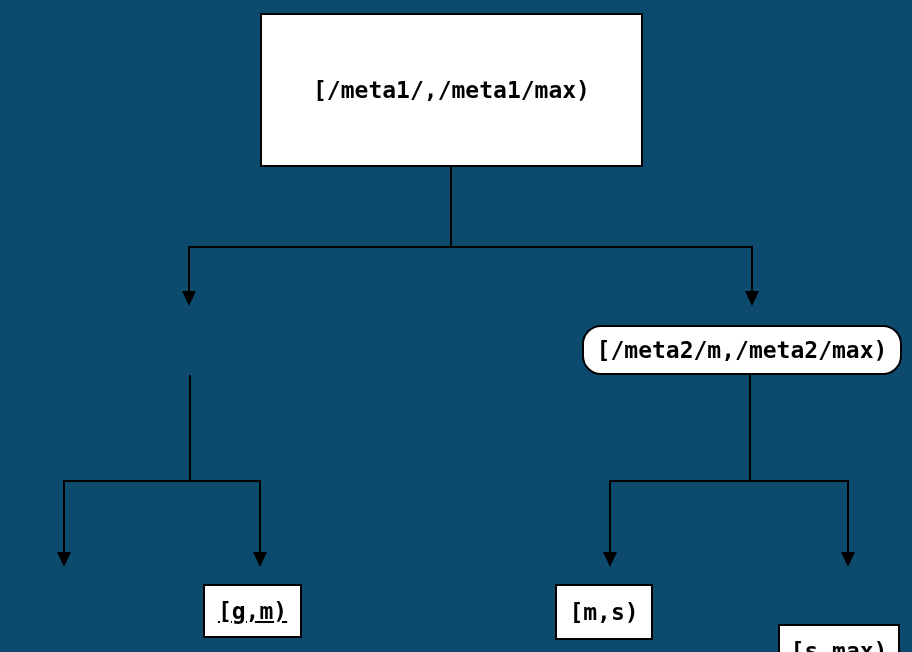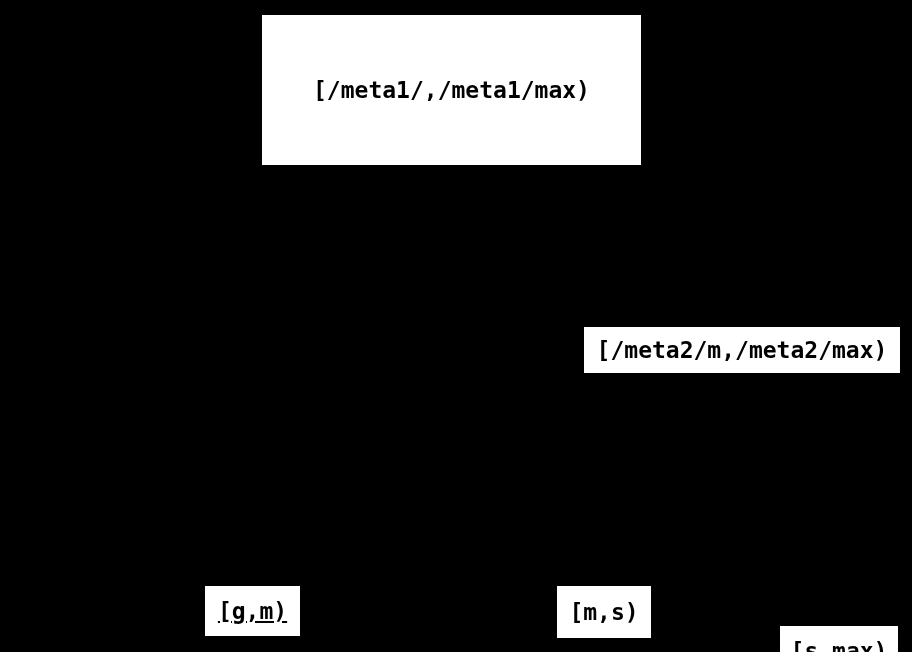--- a/index.html
+++ b/index.html
@@ -4,21 +4,21 @@
 <style>
   html, body {
     margin: 0;
     padding: 0;
     background: #ffffff;
   }
   .canvas {
     position: relative;
     width: 912px;
     height: 652px;
-    background: #000000;
+    background: #0c4a6e;
     font-family: "DejaVu Sans Mono", "Liberation Mono", monospace;
     overflow: hidden;
   }
   .node {
     position: absolute;
     box-sizing: border-box;
     border: 2px solid #000000;
     background: #ffffff;
     display: flex;
     align-items: center;
@@ -39,21 +39,21 @@
     width: 0;
     height: 0;
     border-left: 7px solid transparent;
     border-right: 7px solid transparent;
     border-top: 15px solid #000000;
   }
 
   
   #n-root       { left: 260px; top: 13px;  width: 383px; height: 154px; }
   #n-meta2-low  { left: 22px;  top: 325px; width: 321px; height: 50px; }
-  #n-meta2-high { left: 582px; top: 325px; width: 320px; height: 50px; }
+  #n-meta2-high { left: 582px; top: 325px; width: 320px; height: 50px; border-radius: 19px; }
   #n-leaf-ag    { left: 8px;   top: 584px; width: 99px;  height: 54px; }
   #n-leaf-gm    { left: 203px; top: 584px; width: 99px;  height: 54px; text-decoration: underline; }
   #n-leaf-ms    { left: 555px; top: 584px; width: 98px;  height: 56px; }
   #n-leaf-smax  { left: 778px; top: 584px; width: 122px; height: 54px; margin-top: 40px; }
 
   
   #e-root-stem   { left: 450px; top: 167px; height: 79px; }
   #e-root-rail   { left: 188px; top: 246px; width: 565px; }
   #e-drop-l1     { left: 188px; top: 246px; height: 46px; }
   #a-l1          { left: 182px; top: 291px; }

